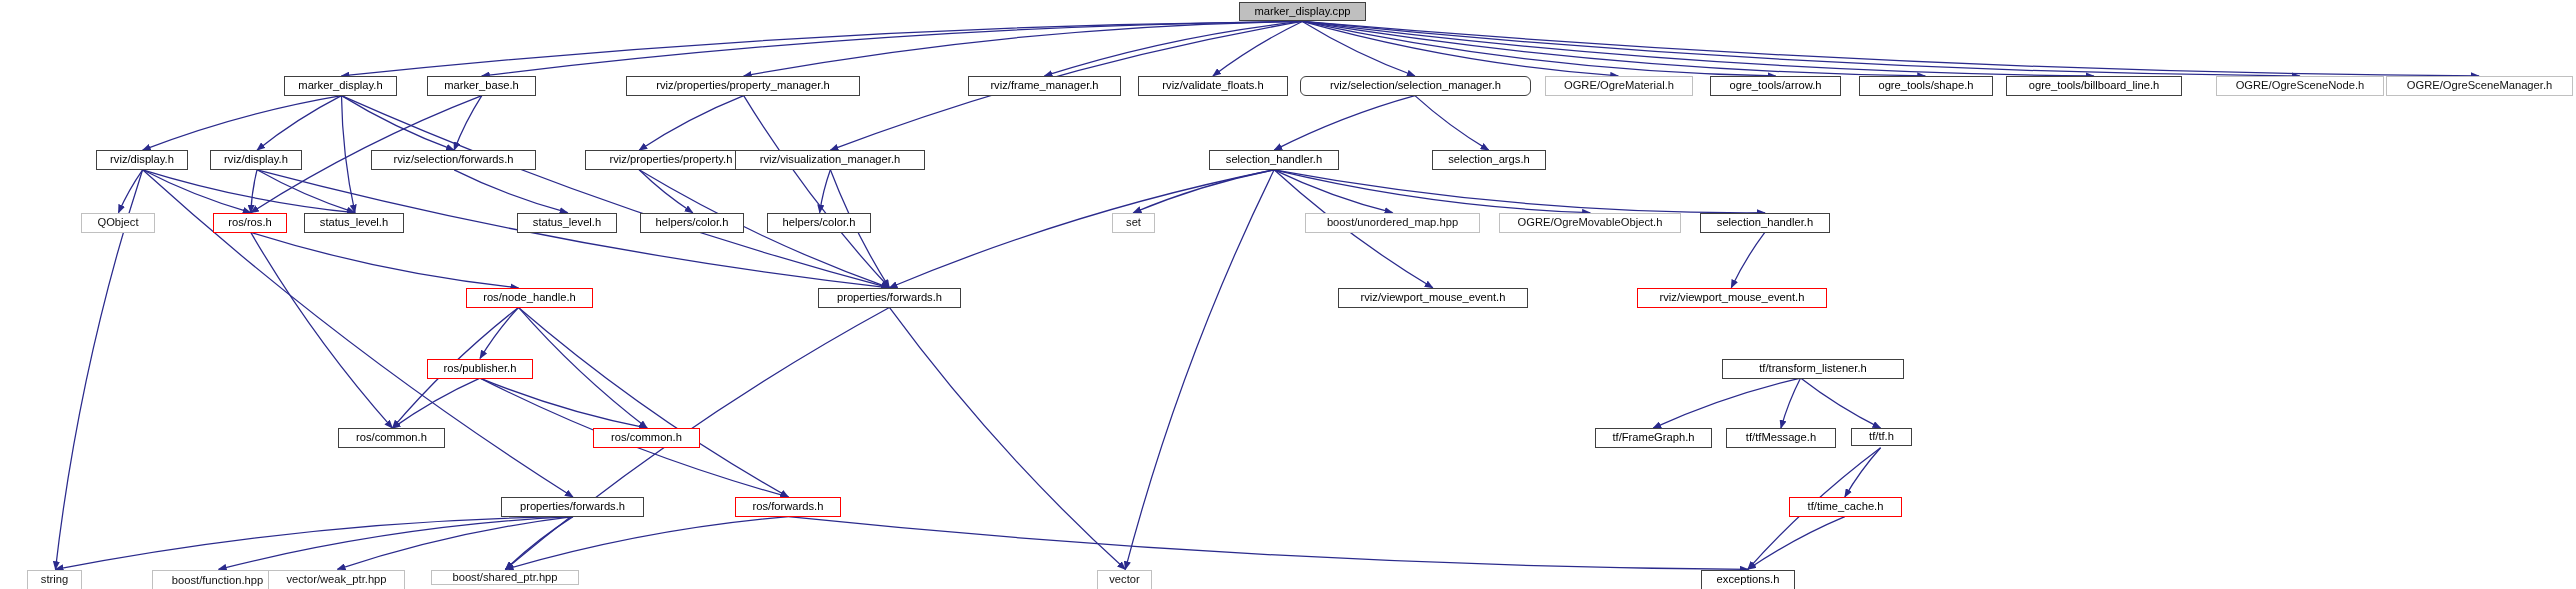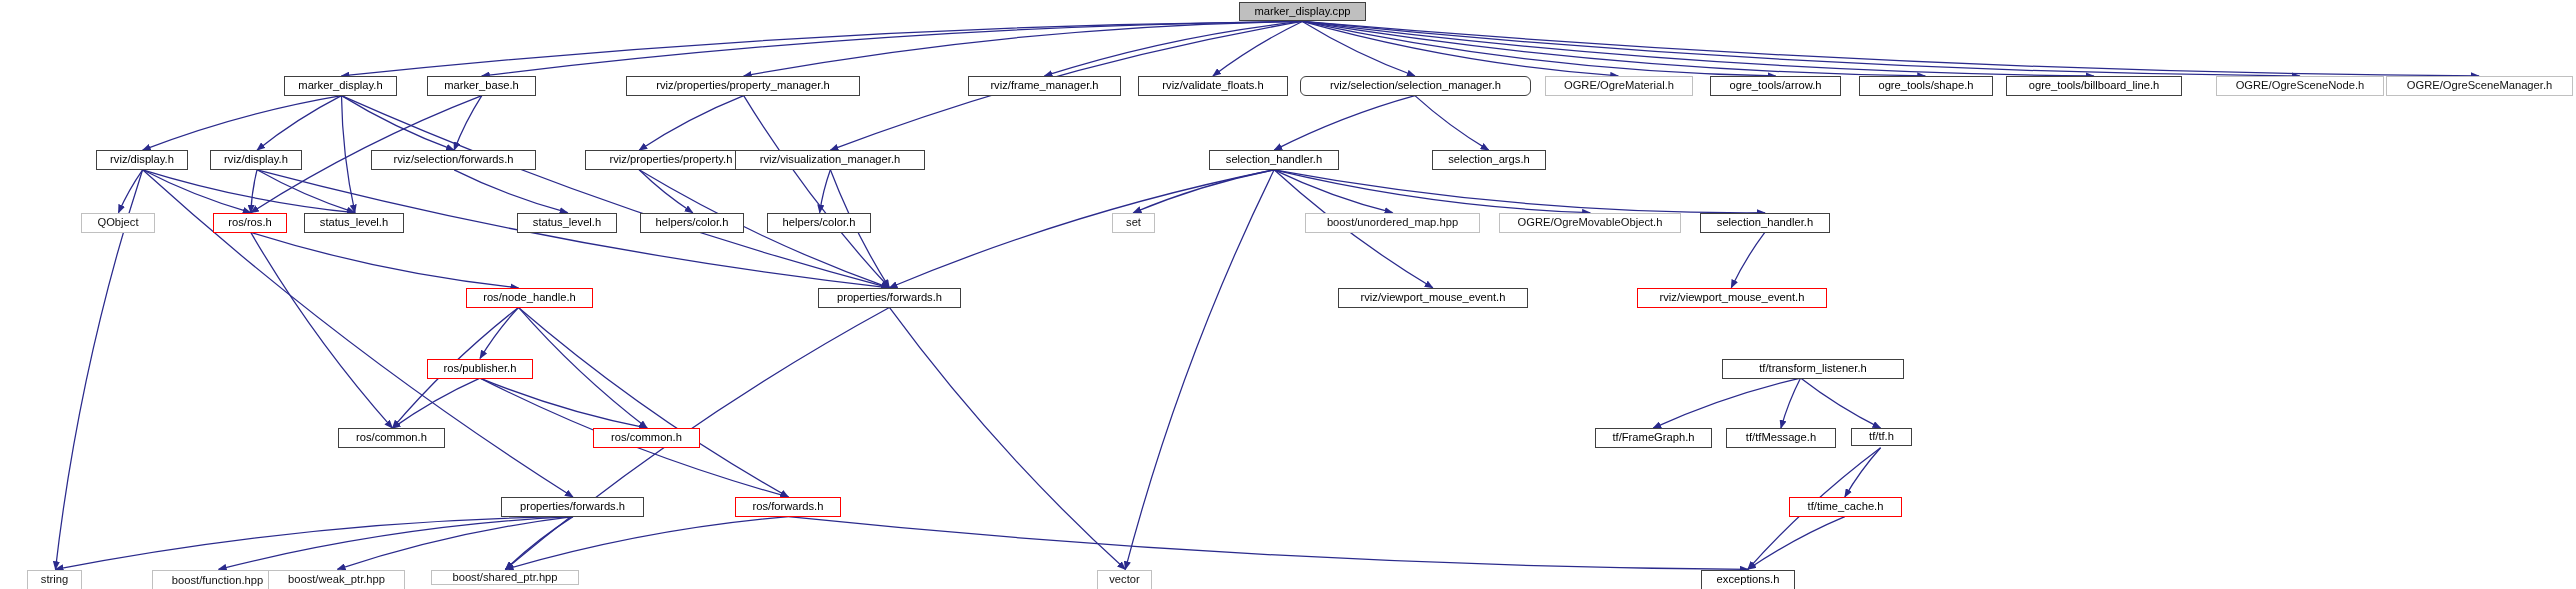--- a/index.html
+++ b/index.html
@@ -232,21 +232,21 @@
       <div class="node b-red" style="left: 1789px; top: 497px; width: 113px; height: 19.7px;">
         <span class="nlabel">tf/time_cache.h</span>
       </div>
       <div class="node b-grey" style="left: 27px; top: 570px; width: 55px; height: 19.7px;">
         <span class="nlabel">string</span>
       </div>
       <div class="node b-grey" style="left: 152px; top: 570px; width: 131px; height: 22px;">
         <span class="nlabel">boost/function.hpp</span>
       </div>
       <div class="node b-grey" style="left: 268px; top: 570px; width: 137px; height: 19.7px;">
-        <span class="nlabel">boost/weak_ptr.hpp</span>
+        <span class="nlabel">vector/weak_ptr.hpp</span>
       </div>
       <div class="node b-grey" style="left: 431px; top: 570px; width: 148px; height: 15px;">
         <span class="nlabel">boost/shared_ptr.hpp</span>
       </div>
       <div class="node b-grey" style="left: 1097px; top: 570px; width: 55px; height: 19.7px;">
         <span class="nlabel">vector</span>
       </div>
       <div class="node b-black" style="left: 1701px; top: 570px; width: 94px; height: 19.7px;">
         <span class="nlabel">exceptions.h</span>
       </div>

